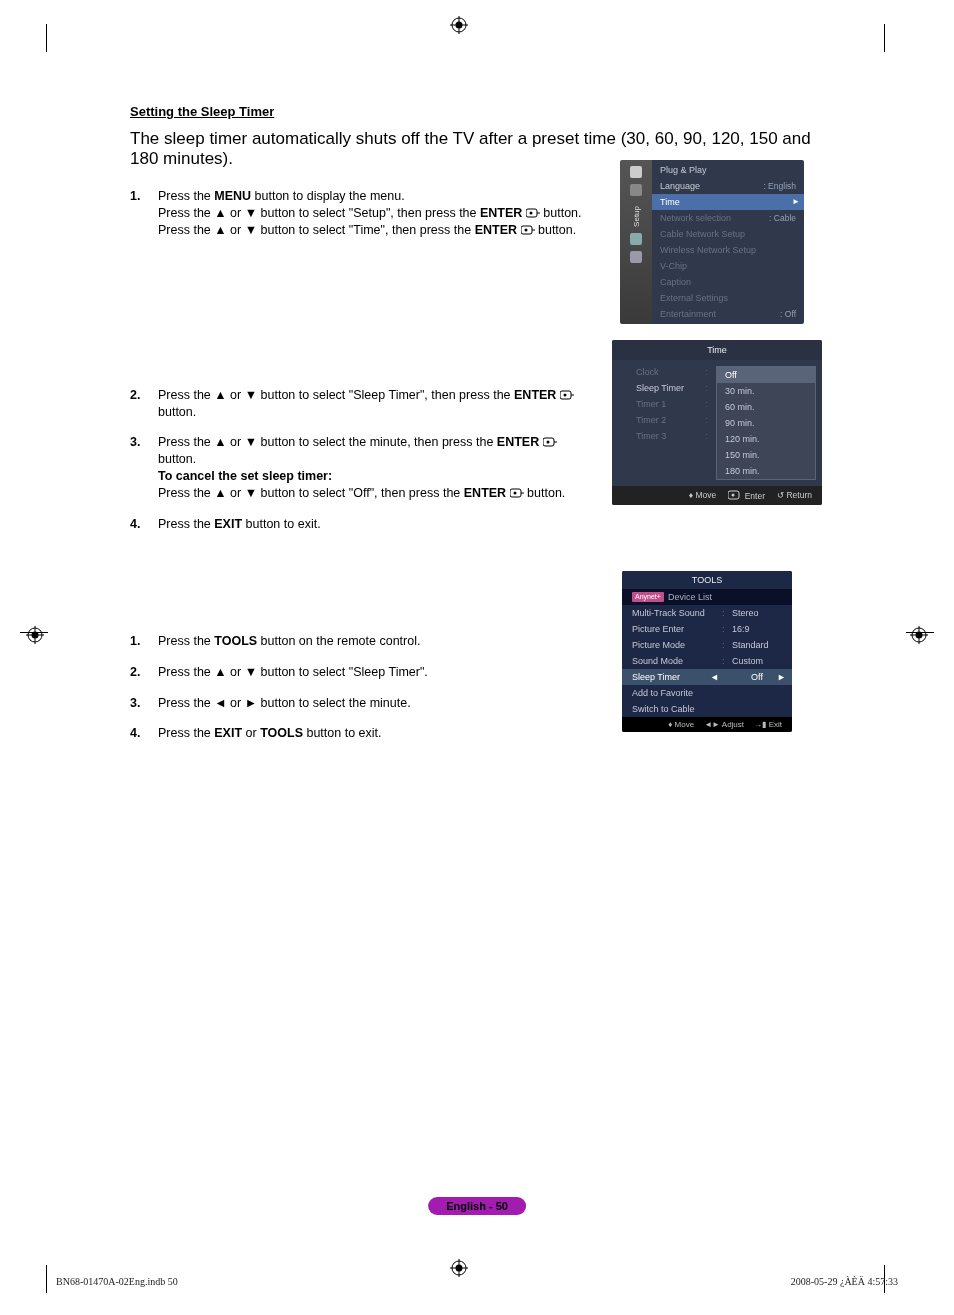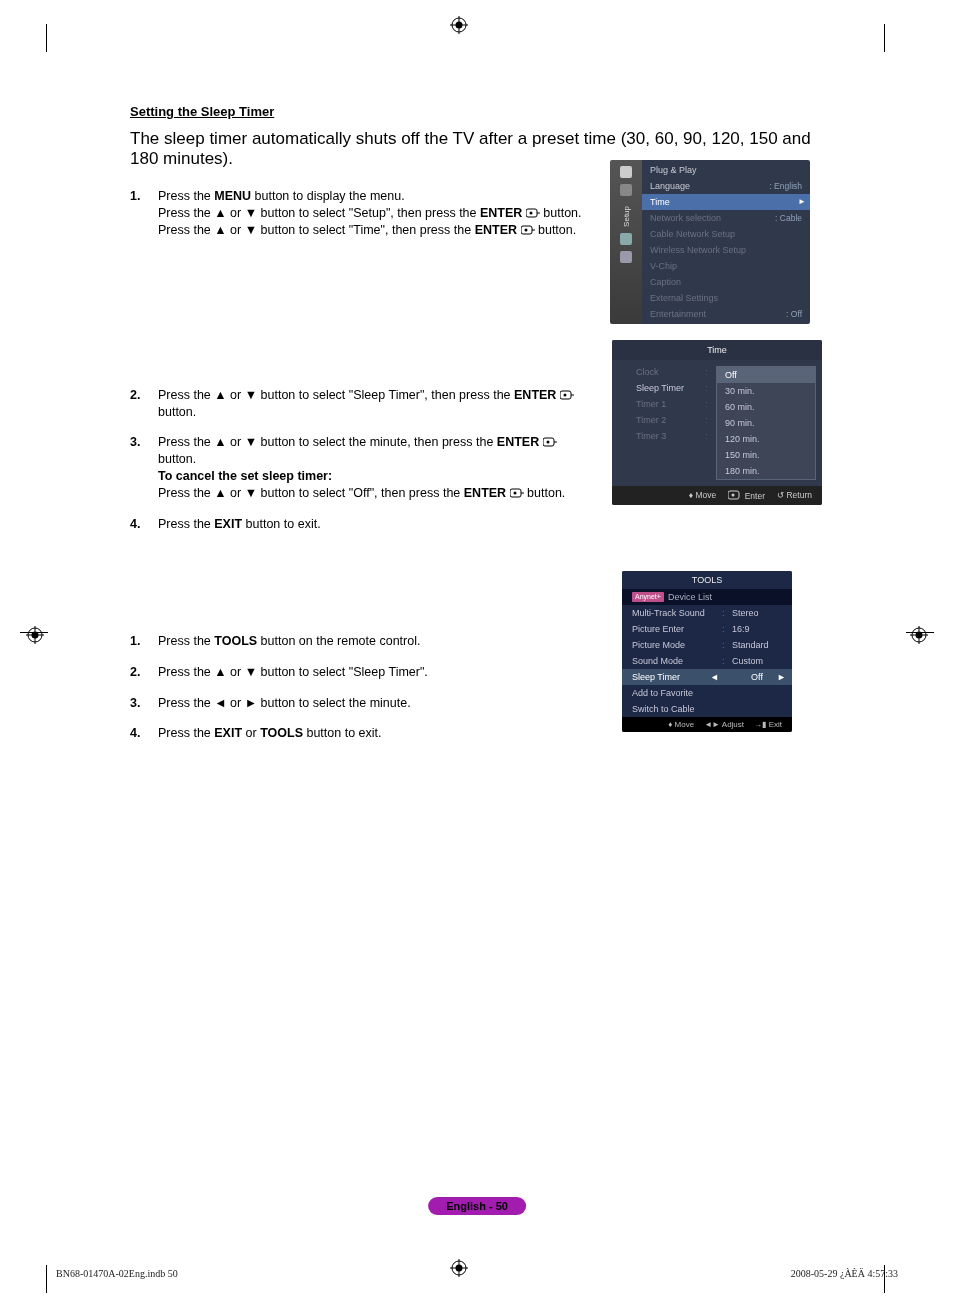--- a/index.html
+++ b/index.html
@@ -25,21 +25,21 @@
   .steps-left { width: 468px; }
   .step { display: flex; margin-bottom: 14px; font-size: 12.5px; line-height: 1.35; }
   .step .num { font-weight: bold; width: 28px; flex-shrink: 0; }
   .step .body { flex: 1; }
   .bold { font-weight: bold; }
   .en-icon { display: inline-block; width: 14px; height: 10px; vertical-align: -1px; }
   .en-icon svg { width: 14px; height: 10px; }
   .gap1 { height: 134px; }
 
   
-  .osd1 { position: absolute; right: 12px; top: 56px; width: 200px; font-size: 9px; color: #e0e0e0; margin-left: 20px; }
+  .osd1 { position: absolute; right: 18px; top: 56px; width: 184px; font-size: 9px; color: #e0e0e0; margin-left: 20px; }
   .osd1-outer { display: flex; }
   .osd1-side { width: 32px; background: linear-gradient(#555,#3a3a3a); display: flex; flex-direction: column; align-items: center; padding: 6px 0; gap: 6px; border-radius: 2px 0 0 2px; }
   .osd1-side .side-label { writing-mode: vertical-rl; transform: rotate(180deg); color: #ddd; font-size: 8px; margin-top: 4px; }
   .osd1-side .icon { width: 12px; height: 12px; background: #ccc; border-radius: 2px; }
   .osd1-side .icon.gear { background: #888; }
   .osd1-main { flex: 1; background: #30394c; border-radius: 0 2px 2px 0; padding: 2px 0; }
   .osd1-row { display: flex; padding: 3px 8px; justify-content: space-between; color: #c8c8d0; }
   .osd1-row.dim { color: #6a7080; }
   .osd1-row.sel { background: #4b6fa8; color: #fff; position: relative; }
   .osd1-row.sel::after { content: "►"; position: absolute; right: 4px; color: #fff; font-size: 8px; }
@@ -71,21 +71,21 @@
   .osd3-row.sel { background: #3a506b; color: #fff; position: relative; }
   .osd3-row.sel .arrow-l { position: absolute; left: 88px; color: #fff; }
   .osd3-row.sel .arrow-r { position: absolute; right: 6px; color: #fff; }
   .osd3-row.top { background: #0a1028; color: #a8b0c0; }
   .osd3-row.top .tag { background: #c0508c; color: #fff; font-size: 7px; padding: 1px 3px; margin-right: 4px; border-radius: 1px;}
   .osd3-footer { background: #000; color: #bbb; display: flex; justify-content: flex-end; gap: 10px; padding: 3px 10px; font-size: 8px; }
 
   .section2 { margin-top: 86px; }
 
   .page-footer-pill { position: absolute; left: 50%; transform: translateX(-50%); bottom: 100px; background: #a21caf; border-radius: 10px; padding: 3px 18px; font-size: 11px; font-weight: bold; }
-  .bottom-meta { position: absolute; left: 56px; bottom: 36px; right: 56px; display: flex; justify-content: space-between; font-size: 10px; font-family: "Times New Roman", serif; color: #222;}
+  .bottom-meta { position: absolute; left: 56px; bottom: 28px; right: 56px; display: flex; justify-content: space-between; font-size: 10px; font-family: "Times New Roman", serif; color: #222;}
 </style>
 </head>
 <body>
 
 <div class="page">
 
   <div class="cropmark cm-top-left-v"></div>
   <div class="cropmark cm-top-right-v"></div>
   <div class="cropmark cm-bot-left-v"></div>
   <div class="cropmark cm-bot-right-v"></div>

